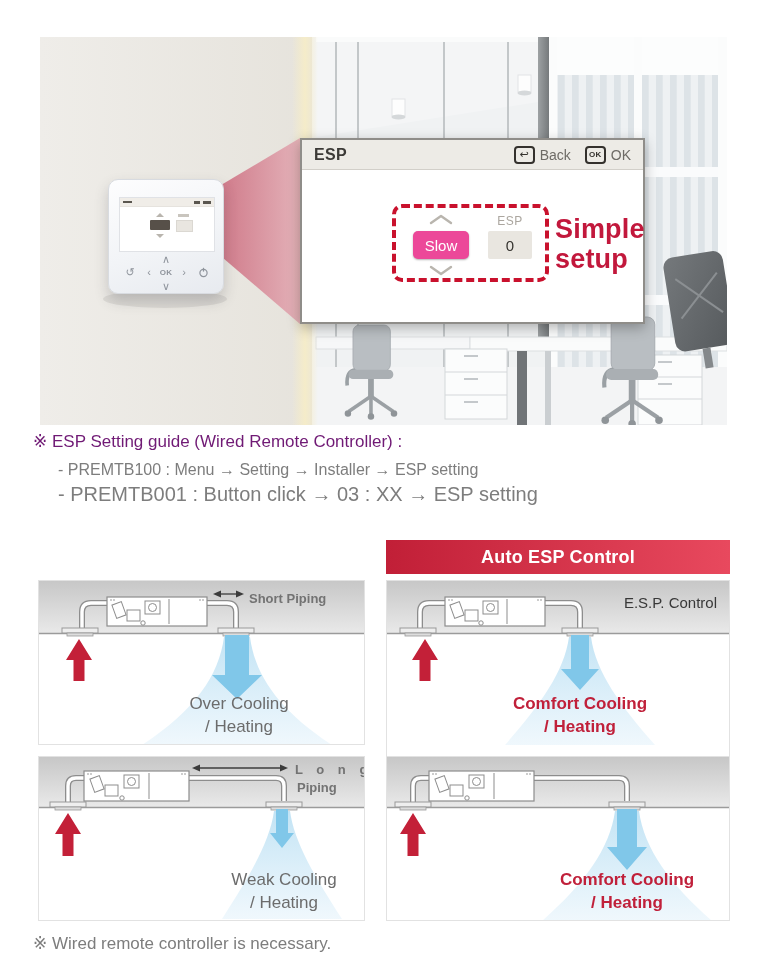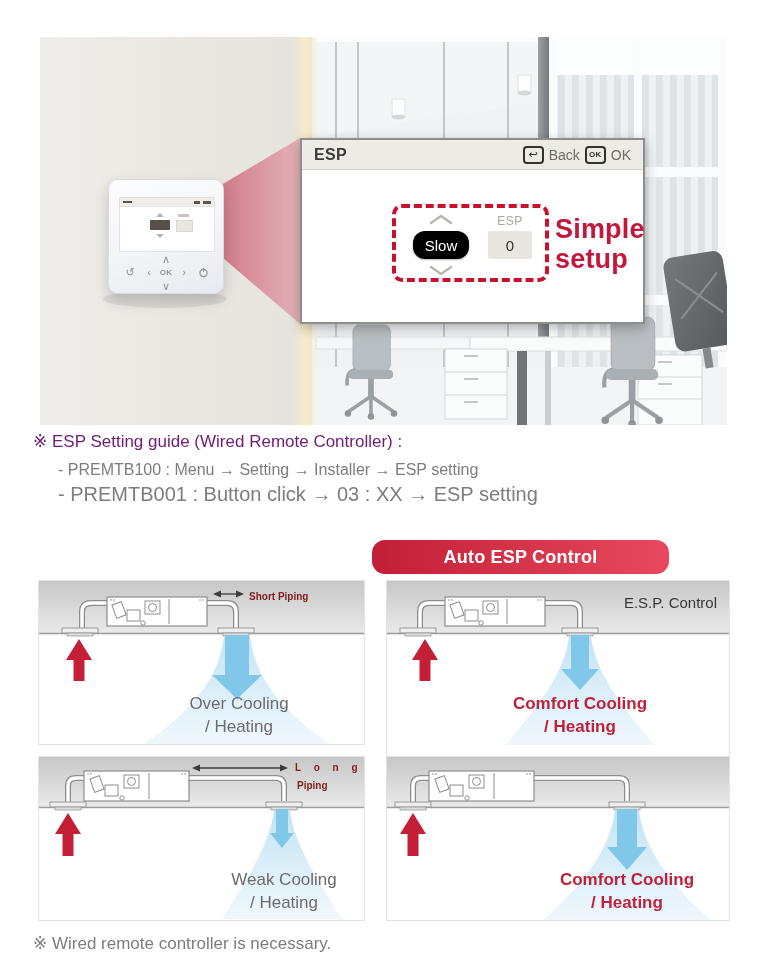--- a/index.html
+++ b/index.html
@@ -40,50 +40,50 @@
   
   .popup{left:260px;top:101px;width:345px;height:186px;background:#fff;border:2px solid #8f8d89;
          box-shadow:0 4px 12px rgba(0,0,0,.28);box-sizing:border-box;}
   .popup-header{left:0;top:0;width:100%;height:30px;background:#edebe6;border-bottom:1px solid #d2cfc9;
                 display:flex;align-items:center;padding:0 12px;box-sizing:border-box;}
   .popup-title{font-size:16px;font-weight:bold;color:#3c3a37;letter-spacing:.3px;}
   .popup-actions{margin-left:auto;display:flex;align-items:center;gap:5px;}
   .icon-key{width:17px;height:14px;border:2px solid #34312d;border-radius:4px;display:flex;align-items:center;
             justify-content:center;font-size:11px;color:#34312d;line-height:1;}
   .icon-key.ok{font-size:8px;font-weight:bold;letter-spacing:.2px;}
-  .action-label{font-size:14px;color:#6e6b66;}
+  .action-label{font-size:14px;color:#6e6b66;margin-right:9px;}
   .action-label.last{margin-right:0;}
   .dash-box{left:90px;top:64px;width:157px;height:78px;border:4px dashed #c9112d;border-radius:10px;box-sizing:border-box;}
   .chev-btn{left:31px;width:28px;height:11px;}
   .chev-up{top:6px;}
   .chev-down{top:57px;}
-  .slow-btn{left:17px;top:23px;width:56px;height:28px;background:#000000;border-radius:12px;color:#fff;
+  .slow-btn{left:17px;top:23px;width:56px;height:28px;background:#ec4899;border-radius:5px;color:#fff;
             font-size:15px;display:flex;align-items:center;justify-content:center;box-shadow:0 1px 2px rgba(0,0,0,.3);}
   .esp-label{left:90px;top:6px;width:48px;text-align:center;font-size:12px;color:#aba69f;letter-spacing:.5px;}
   .esp-value{left:92px;top:23px;width:44px;height:28px;background:#e9e6e0;border-radius:2px;color:#35332f;
              font-size:15px;display:flex;align-items:center;justify-content:center;}
   .callout{left:253px;top:74px;font-size:27px;font-weight:bold;color:#c2183c;line-height:30px;letter-spacing:.2px;}
 
   
   .guide-heading{left:33px;top:431px;font-size:17px;color:#701a75;}
   .guide-item1{left:58px;top:461px;font-size:16px;color:#7d7d7d;}
   .guide-item2{left:58px;top:483px;font-size:20px;color:#7d7d7d;}
 
   
   .hdr{height:34px;display:flex;align-items:center;justify-content:center;color:#fff;
        font-size:18px;font-weight:bold;letter-spacing:.2px;}
   .hdr-gray{left:38px;top:540px;width:325px;background:linear-gradient(90deg,#6d6d6d,#a4a4a4);}
-  .hdr-red{left:372px;top:540px;width:297px;background:linear-gradient(90deg,#c11f37,#e8495e);border-radius:13px;}
+  .hdr-red{left:386px;top:540px;width:344px;background:linear-gradient(90deg,#c11f37,#e8495e);}
   .cell{background:#fff;border:1px solid #e2e2e2;box-sizing:border-box;overflow:hidden;}
   .cell-tl{left:38px;top:580px;width:327px;height:165px;}
   .cell-tr{left:386px;top:580px;width:344px;height:191px;}
   .cell-bl{left:38px;top:756px;width:327px;height:165px;}
   .cell-br{left:386px;top:756px;width:344px;height:165px;}
   .cell svg{position:absolute;left:0;top:0;}
-  .pipe-label{font-size:10px;font-weight:bold;color:#7f1d1d;}
+  .pipe-label{font-size:13px;font-weight:bold;color:#737373;}
   .lbl-short{left:210px;top:10px;}
   .lbl-esp{right:12px;top:13px;font-weight:normal;font-size:15px;color:#383838;}
   .lbl-long1{left:256px;top:5px;letter-spacing:5px;white-space:nowrap;}
   .lbl-long2{left:258px;top:23px;}
   .cap{width:176px;text-align:center;font-size:17px;}
   .cap-gray{color:#6c6c6c;}
   .cap-red{color:#c0203a;font-weight:bold;}
   .cap1{top:113px;}
   .cap2{top:136px;}
   .cap-x-tl{left:112px;}

